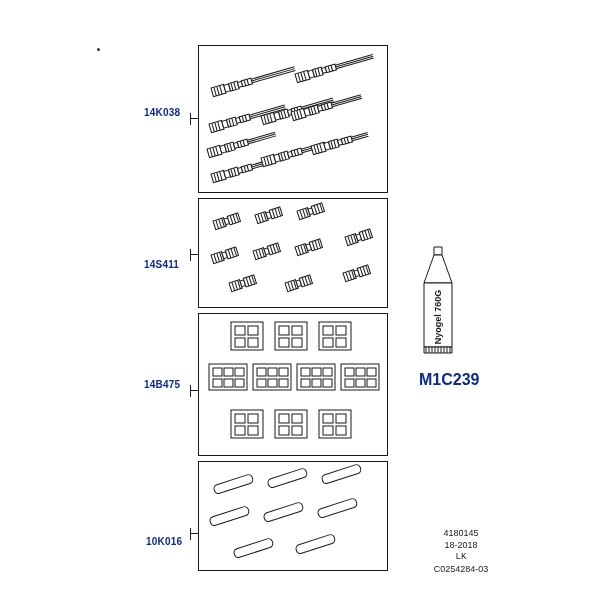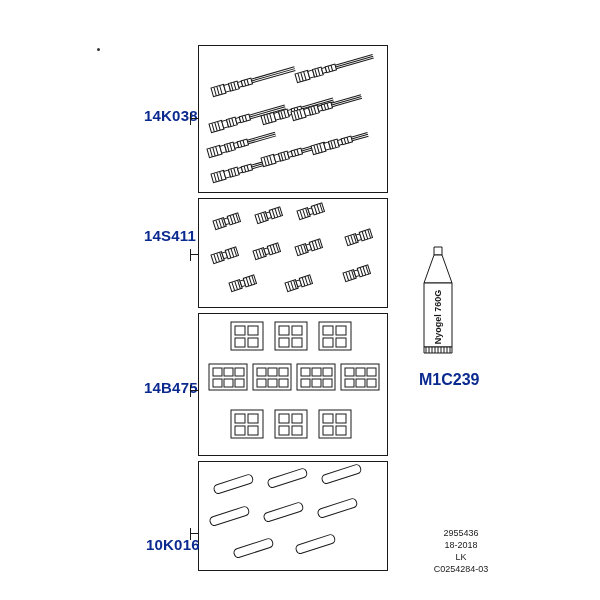--- a/index.html
+++ b/index.html
@@ -22,21 +22,21 @@
   .panel {
     position: absolute;
     border: 1px solid #1a1a1a;
     background: #ffffff;
     box-sizing: border-box;
   }
   .callout {
     position: absolute;
     color: #0b2a8f;
     font-weight: bold;
-    font-size: 15px;
+    font-size: 10px;
     letter-spacing: 0.2px;
     white-space: nowrap;
   }
   .leader {
     position: absolute;
     background: #1a1a1a;
     height: 1px;
   }
   .leader-v {
     position: absolute;
@@ -361,21 +361,21 @@
             <line x1="6" y1="0" x2="6" y2="9"></line>
             <line x1="9" y1="0" x2="9" y2="9"></line>
           <line x1="18" y1="0" x2="18" y2="9"></line>
             <line x1="21" y1="0" x2="21" y2="9"></line>
             <line x1="24" y1="0" x2="24" y2="9"></line>
         </g>
       </g>
     </svg>
   </div>
 
-  <div class="callout" style="left:144px; top:227px;">14S411</div>
+  <div class="callout" style="left:144px; top:259px;">14S411</div>
   <div class="leader" style="left:190px; top:254px; width:9px;"></div>
   <div class="leader-v" style="left:190px; top:249px; height:12px;"></div>
 
   <div class="panel" style="left:198px; top:313px; width:190px; height:143px;">
     <svg width="188" height="141" viewBox="0 0 188 141">
       <g stroke="#1a1a1a" stroke-width="1" fill="#ffffff">
 
         <g transform="translate(32,8)">
           <rect x="0" y="0" width="32" height="28"></rect>
           <rect x="4" y="4" width="10" height="9"></rect>
@@ -519,19 +519,19 @@
         <line x1="36" y1="102" x2="36" y2="108"></line>
         <line x1="39" y1="102" x2="39" y2="108"></line>
         <line x1="42" y1="102" x2="42" y2="108"></line>
       </g>
       <text x="33" y="72" transform="rotate(-90 33 72)" text-anchor="middle" font-family="Liberation Sans, sans-serif" font-size="9" font-weight="bold" fill="#1a1a1a">Nyogel 760G</text>
     </svg>
   </div>
 
   <div class="tube-label" style="left:419px; top:371px;">M1C239</div>
 
-  <div class="footer" style="left:406px; top:528px; width:110px; text-align:center;">2955436</div>
+  <div class="footer" style="left:406px; top:528px; width:110px; text-align:center;">4180145</div>
   <div class="footer" style="left:406px; top:540px; width:110px; ">18-2018</div>
-  <div class="footer" style="left:406px; top:552px; width:110px; text-align:center;">LK</div>
+  <div class="footer" style="left:406px; top:552px; width:110px; text-align:center;font-family:Liberation Mono, monospace;">LK</div>
   <div class="footer" style="left:400px; top:564px; width:122px; text-align:center;">C0254284-03</div>
 
 
 </div>
 
 </body></html>

